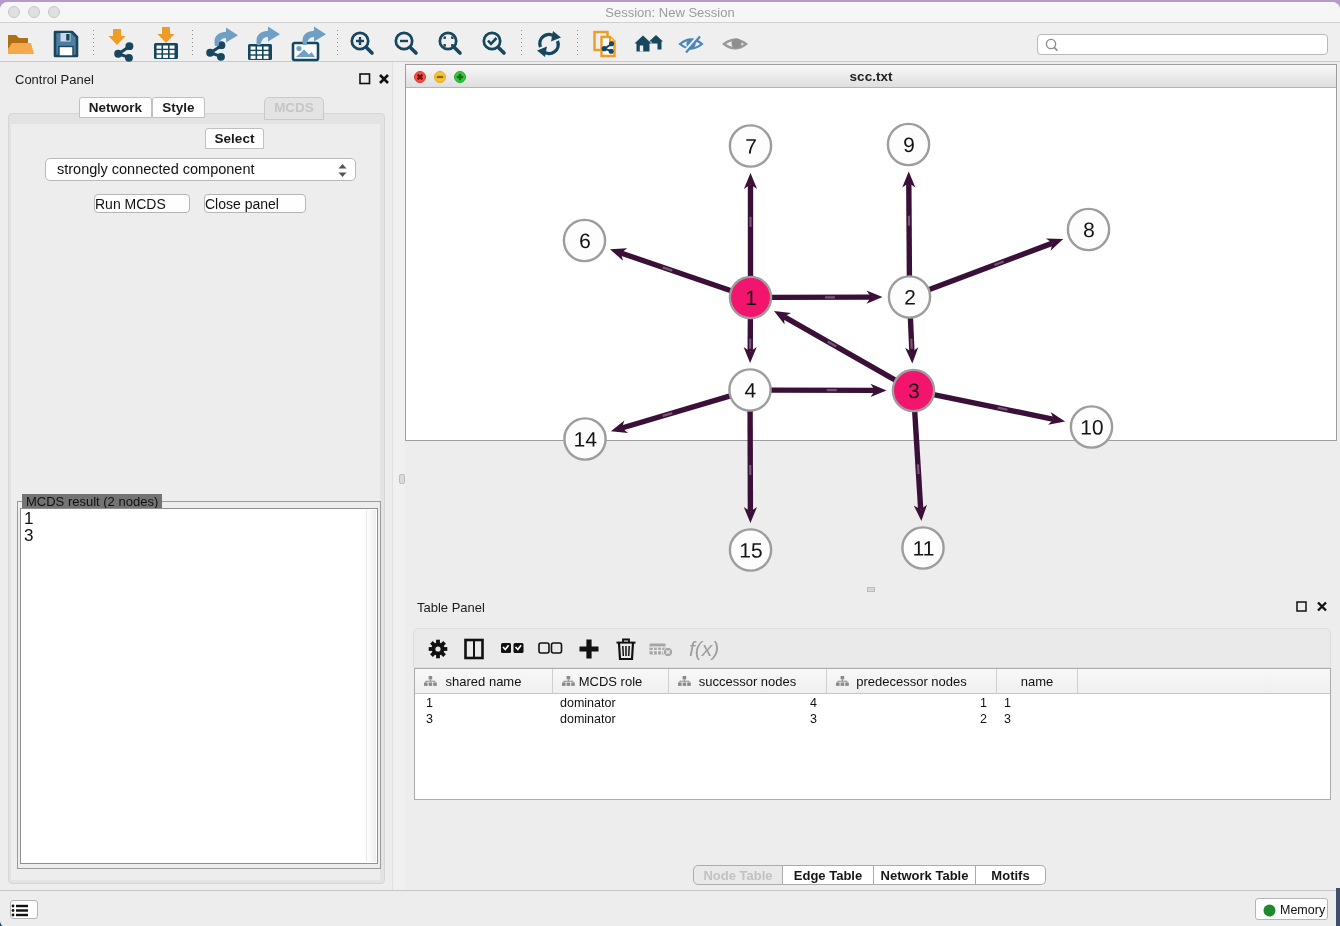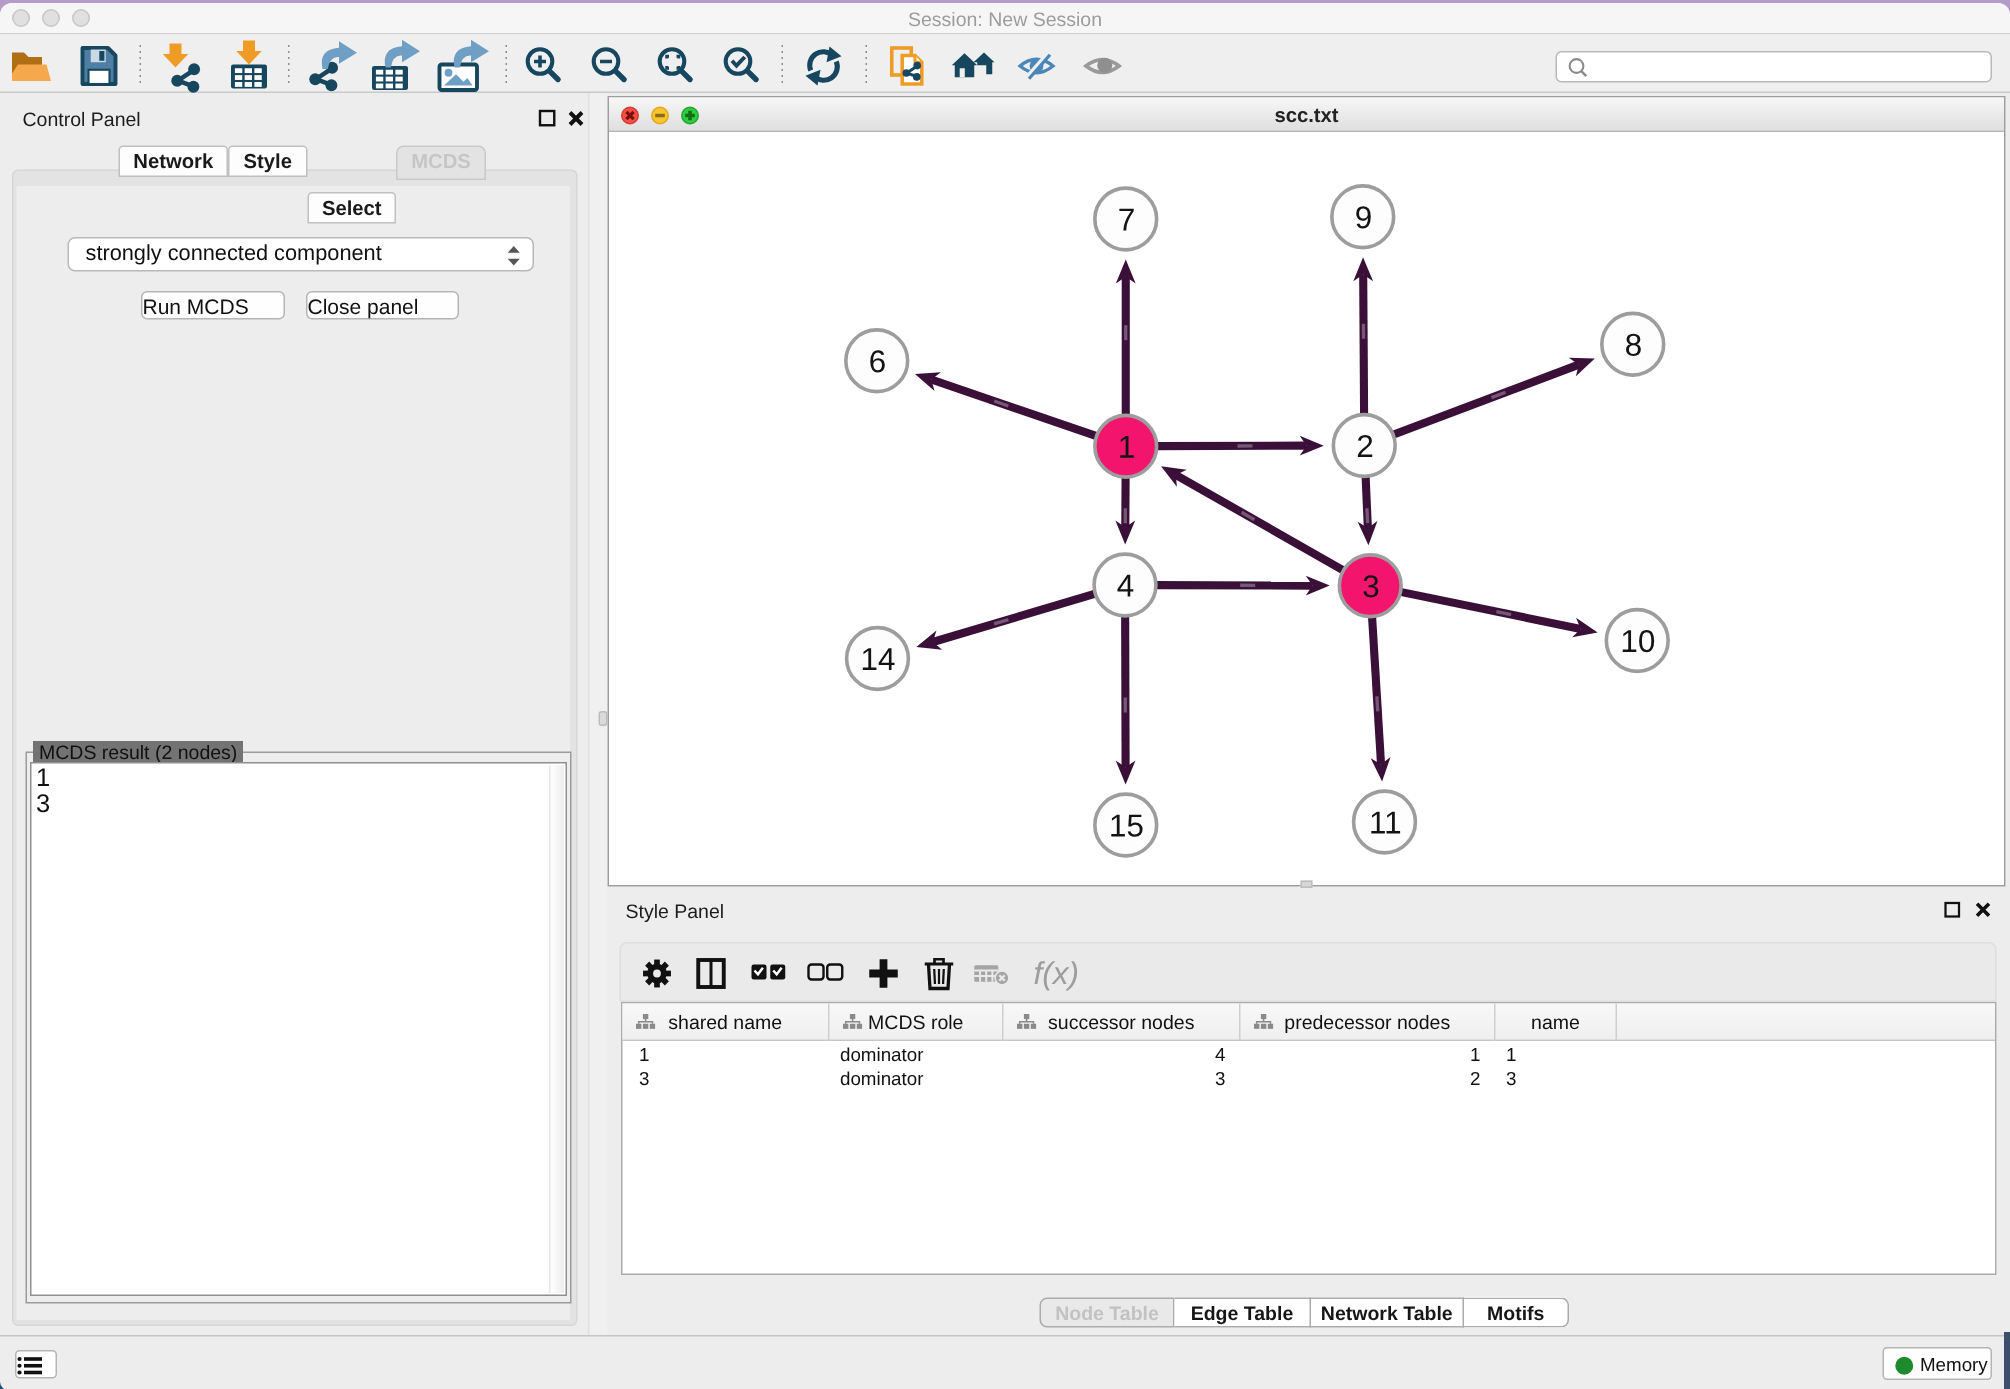--- a/index.html
+++ b/index.html
@@ -14,27 +14,27 @@
 .sep { position:absolute; top:7px; height:26px; width:1px; background-image:repeating-linear-gradient(#8f8f8f 0 1.5px, rgba(0,0,0,0) 1.5px 4px); }
 #searchbox { position:absolute; left:1037px; top:11px; width:291px; height:21px; background:#fff; border:1px solid #b9b9b9; border-radius:4px; }
 
 #cpanel { position:absolute; left:0; top:60px; width:392px; height:828px; background:#ededed; }
 .ptitle { font-size:13px; color:#1c1c1c; }
 .tab { position:absolute; top:35px; height:21px; background:#fdfdfd; border:1px solid #c0c0c0; border-radius:3px 3px 0 0; z-index:2; font-size:13.5px; font-weight:bold; color:#1a1a1a; text-align:center; line-height:20px; }
 #tabpane { position:absolute; left:8px; top:51px; width:377px; height:771px; background:#e3e3e3; border-radius:4px; border:1px solid #d6d6d6; }
 #mcdspanel { position:absolute; left:11px; top:62px; width:369px; height:756px; background:#ededed; }
 .btn { position:absolute; background:#fefefe; border:1px solid #b5b5b5; border-radius:4px; font-size:14px; color:#111; text-align:left; }
 
-#netwin { position:absolute; left:405px; top:62px; width:932px; height:527px; background:#fff; border:1px solid #9e9e9e; }
+#netwin { position:absolute; left:405px; top:62px; width:932px; height:377px; background:#fff; border:1px solid #9e9e9e; }
 #nettitle { position:absolute; left:0; top:0; width:100%; height:23px; background:linear-gradient(#f7f7f7,#dfdfdf); border-bottom:1px solid #b5b5b5; }
 .mactl { position:absolute; top:5.5px; width:12px; height:12px; border-radius:50%; }
 
 #tpanel { position:absolute; left:405px; top:592px; width:935px; height:295px; background:#ededed; }
 #ttoolbar { position:absolute; left:8px; top:34px; width:918px; height:40px; background:#eaeaea; border:1px solid #dedede; border-radius:5px 5px 0 0; }
-#ttable { position:absolute; left:9px; top:74px; width:917px; height:182px; background:#fff; border:1px solid #ababab;padding-left:48px; }
+#ttable { position:absolute; left:9px; top:74px; width:917px; height:132px; background:#fff; border:1px solid #ababab;padding-left:48px; }
 #thead { position:absolute; left:0; top:0; width:100%; height:25px; background:linear-gradient(#f8f8f8,#efefef); border-bottom:1px solid #c6c6c6; }
 .th { position:absolute; top:0; height:25px; border-right:1px solid #cfcfcf; font-size:13px; color:#111; text-align:center; line-height:25px; }
 .td { position:absolute; font-size:12.5px; color:#111; }
 .btab { position:absolute; top:0; height:20px; background:#fff; border:1px solid #ababab; font-size:13px; font-weight:bold; color:#161616; text-align:center; line-height:19px; }
 
 #statusbar { position:absolute; left:0; top:888px; width:1340px; height:36px; background:#ededed; border-top:1px solid #c6c6c6; }
 svg text { font-family:"Liberation Sans", sans-serif; }
 </style>
 </head>
 <body>
@@ -296,21 +296,21 @@
 <circle cx="517.0" cy="460.0" r="20.6" fill="#fdfdfd" stroke="#9d9d9d" stroke-width="2.4"></circle>
 <path d="M508.21,467.60L508.21,466.03L511.89,466.03L511.89,454.91L508.63,457.24L508.63,455.50L512.04,453.15L513.74,453.15L513.74,466.03L517.26,466.03L517.26,467.60L508.21,467.60ZM518.34,467.60L518.34,466.03L522.02,466.03L522.02,454.91L518.76,457.24L518.76,455.50L522.17,453.15L523.87,453.15L523.87,466.03L527.39,466.03L527.39,467.60L518.34,467.60Z" fill="#141414"></path>
 <circle cx="179.0" cy="351.0" r="20.6" fill="#fdfdfd" stroke="#9d9d9d" stroke-width="2.4"></circle>
 <path d="M169.23,358.60L169.23,357.03L172.91,357.03L172.91,345.91L169.65,348.24L169.65,346.50L173.06,344.15L174.76,344.15L174.76,357.03L178.28,357.03L178.28,358.60L169.23,358.60ZM188.34,355.33L188.34,358.60L186.60,358.60L186.60,355.33L179.79,355.33L179.79,353.89L186.40,344.15L188.34,344.15L188.34,353.87L190.37,353.87L190.37,355.33L188.34,355.33ZM186.60,346.23Q186.58,346.30 186.31,346.78Q186.04,347.26 185.91,347.45L182.21,352.91L181.66,353.67L181.49,353.87L186.60,353.87L186.60,346.23Z" fill="#141414"></path>
 <circle cx="344.5" cy="462.0" r="20.6" fill="#fdfdfd" stroke="#9d9d9d" stroke-width="2.4"></circle>
 <path d="M334.86,469.60L334.86,468.03L338.54,468.03L338.54,456.91L335.28,459.24L335.28,457.50L338.69,455.15L340.40,455.15L340.40,468.03L343.92,468.03L343.92,469.60L334.86,469.60ZM355.74,464.89Q355.74,467.18 354.38,468.49Q353.02,469.81 350.61,469.81Q348.59,469.81 347.35,468.92Q346.11,468.04 345.78,466.37L347.65,466.15Q348.23,468.30 350.65,468.30Q352.14,468.30 352.98,467.40Q353.82,466.50 353.82,464.93Q353.82,463.57 352.97,462.73Q352.13,461.89 350.69,461.89Q349.94,461.89 349.30,462.13Q348.65,462.36 348.00,462.93L346.20,462.93L346.68,455.15L354.90,455.15L354.90,456.72L348.37,456.72L348.09,461.31Q349.29,460.38 351.07,460.38Q353.21,460.38 354.47,461.63Q355.74,462.88 355.74,464.89Z" fill="#141414"></path>
 </svg>
 <div class="abs" style="left:461px;top:522px;width:8px;height:5px;background:#d6d6d6;border:1px solid #bdbdbd;"></div>
   </div>
   <div id="tpanel">
-    <div class="ptitle abs" style="left:12px;top:6px;">Style Panel</div>
+    <div class="ptitle abs" style="left:12px;top:6px;">Table Panel</div>
 <svg class="abs" style="left:890px;top:5px" width="40" height="16">
         <rect x="2" y="3" width="9" height="9" fill="none" stroke="#111" stroke-width="1.5"></rect>
         <path d="M23,3.5 L31,11.5 M31,3.5 L23,11.5" stroke="#111" stroke-width="2.4"></path>
       </svg>
 <div id="ttoolbar">
         <svg width="918" height="40" style="position:absolute;left:0;top:0">
           <g transform="translate(24,20)">
             <g fill="#111">
               <circle r="6.5"></circle>
               <rect x="-1.9" y="-9.3" width="3.8" height="4.5" transform="rotate(0)"></rect>

